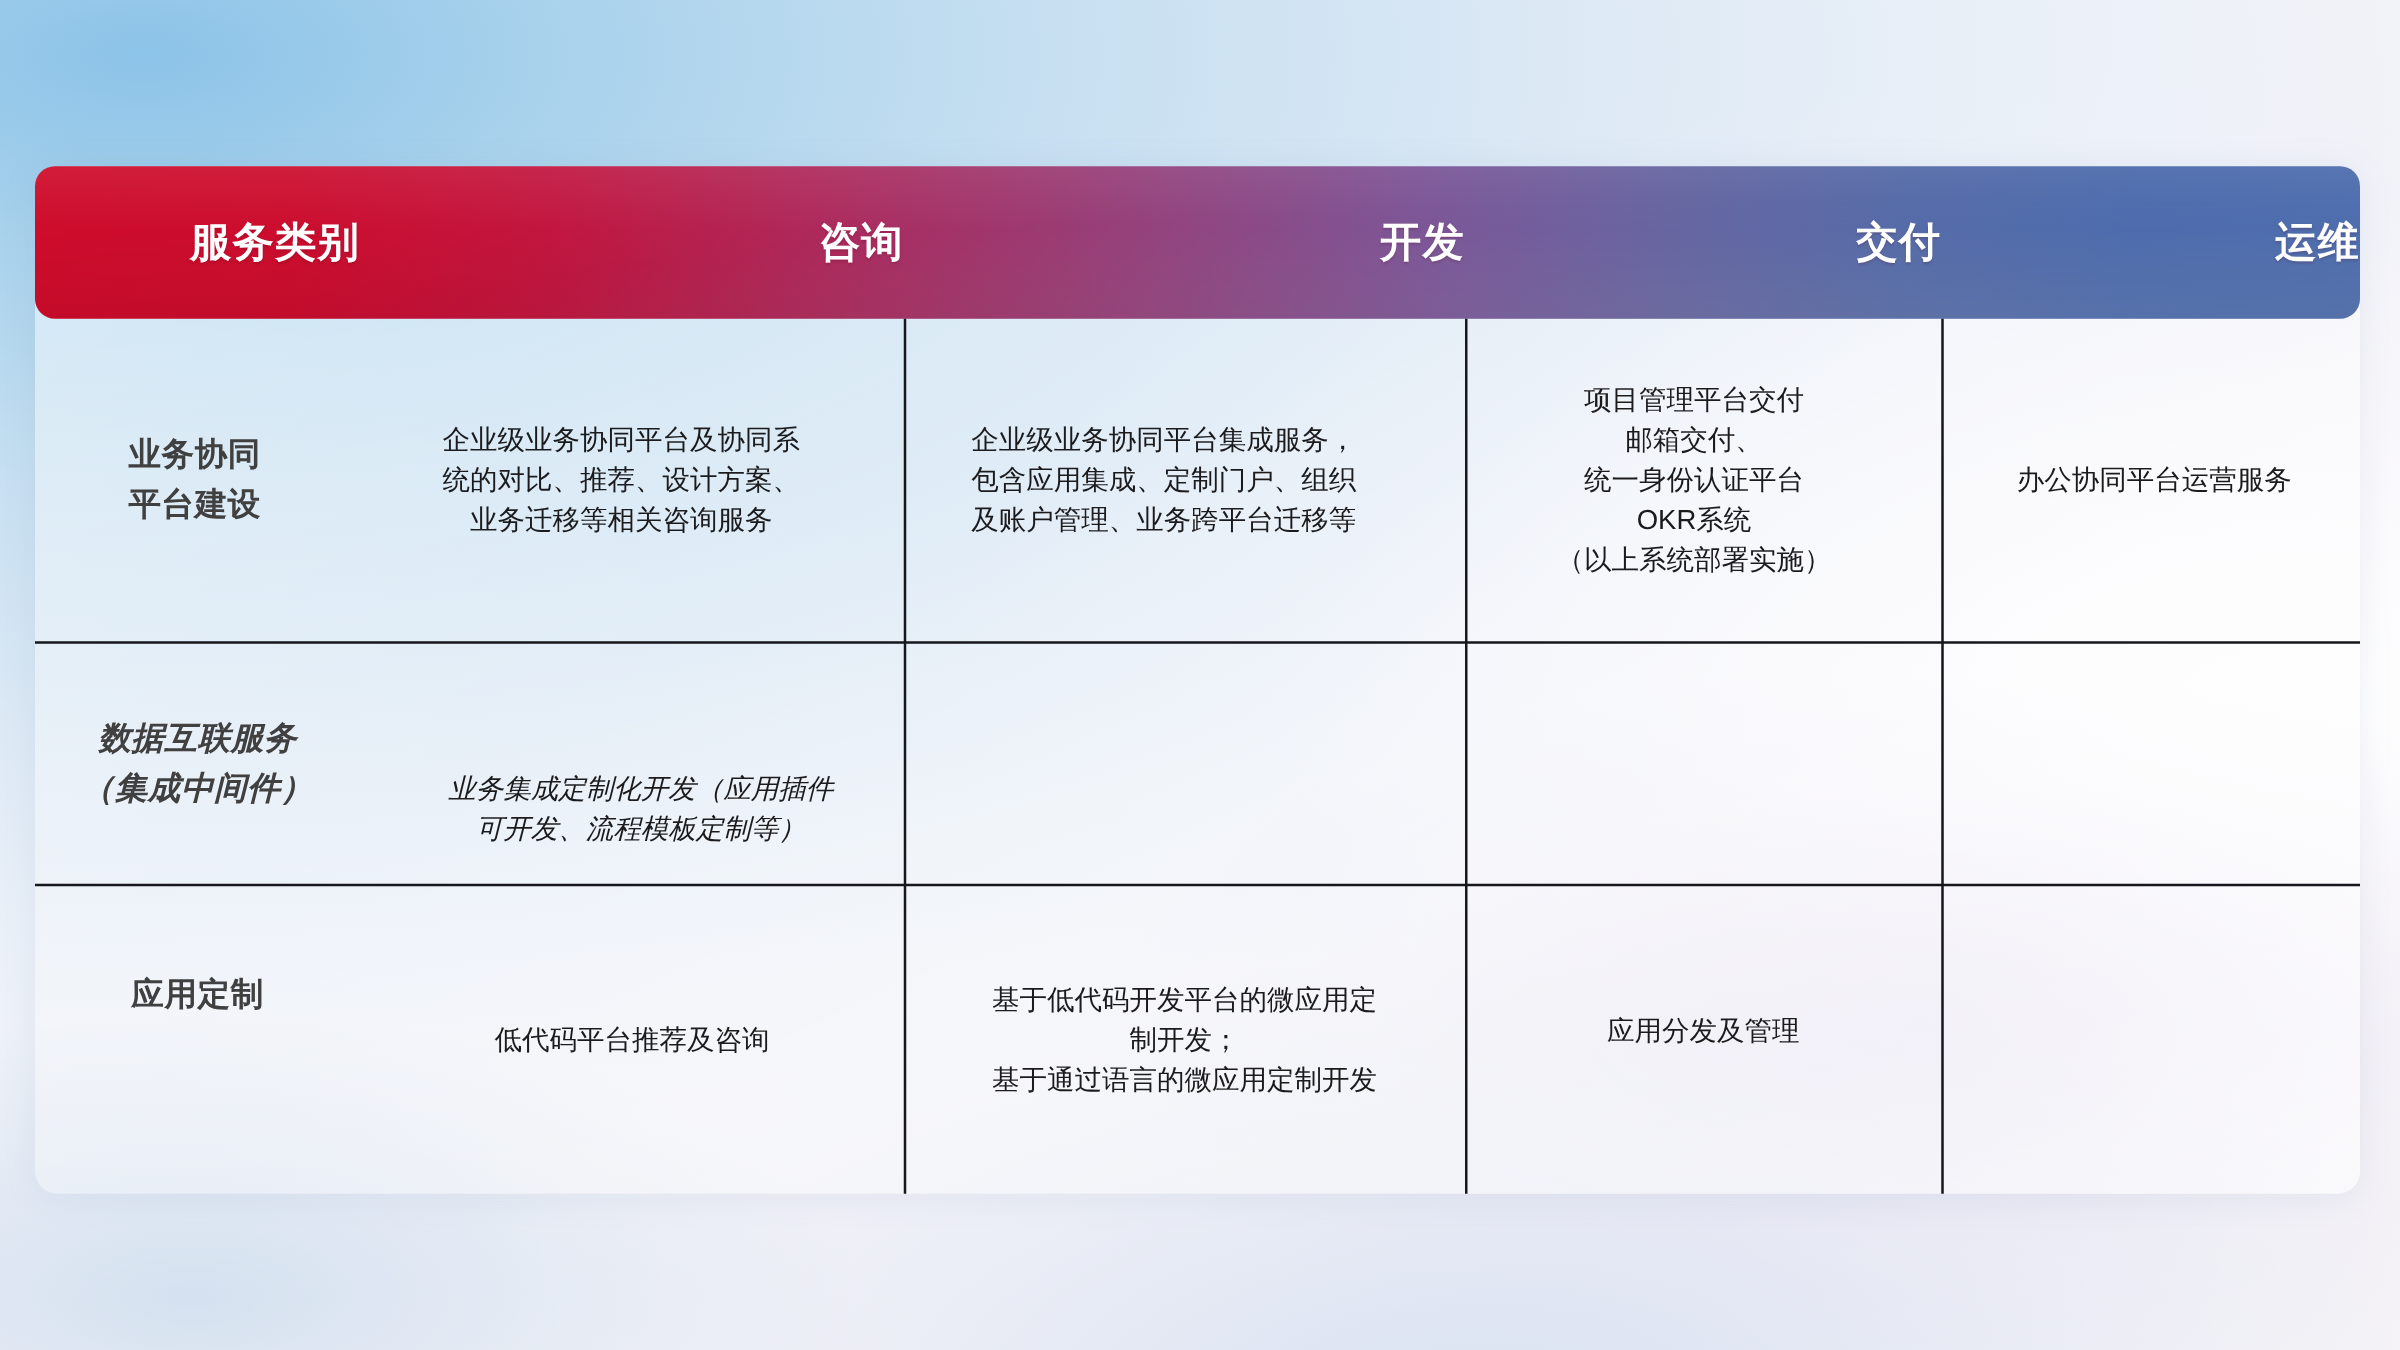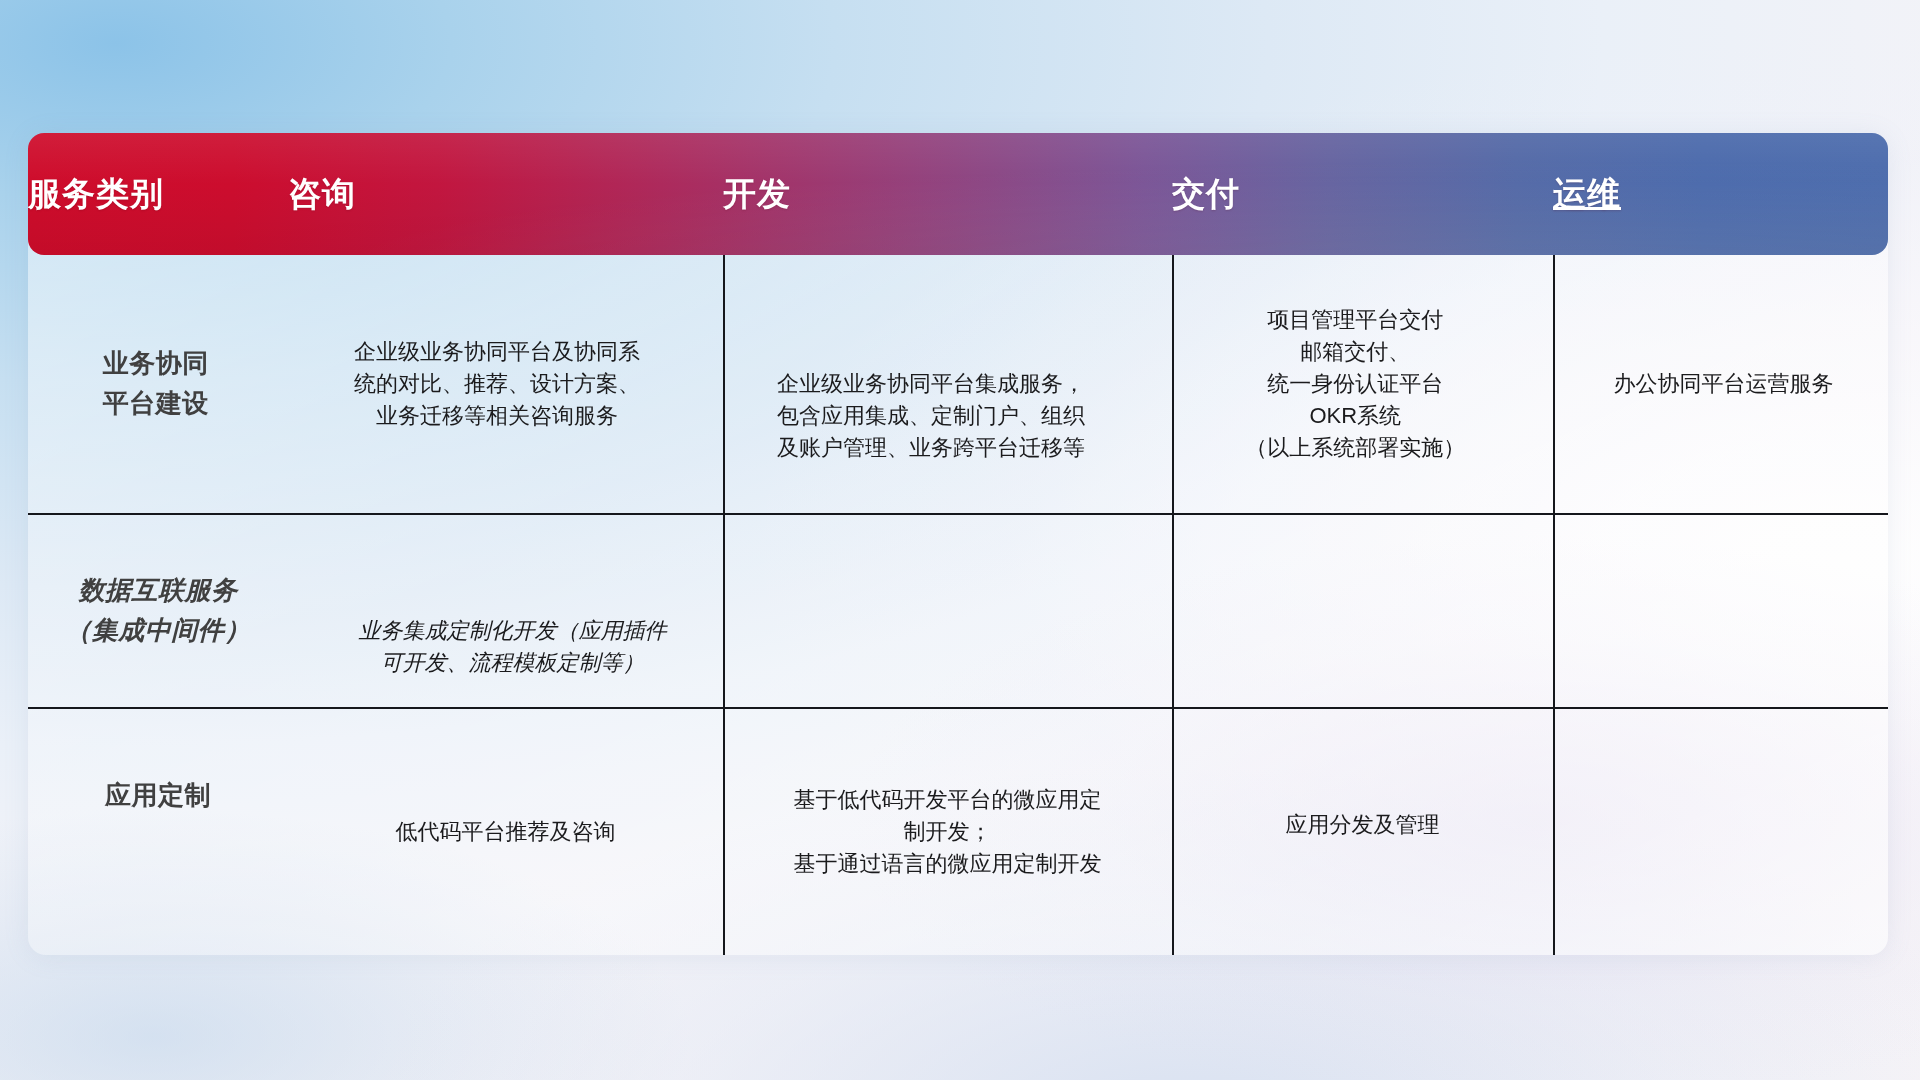--- a/index.html
+++ b/index.html
@@ -88,21 +88,21 @@
   .header-cells {
     position: absolute;
     inset: 0;
     display: flex;
     align-items: center;
   }
   .hcell {
     color: #ffffff;
     font-size: 33px;
     font-weight: 700;
-    text-align: left;
+    text-align: right;
     letter-spacing: 1px;
     white-space: nowrap;
     position: relative;
     z-index: 2;
     text-shadow: 0 1px 2px rgba(80,0,20,0.18);
   }
 
   
   #grid-body {
     position: absolute;
@@ -162,33 +162,33 @@
 <div id="bg-tint-violet"></div>
 
 <div id="table-card"></div>
 
 <div id="header-row">
   <div class="header-cells">
     <div class="hcell" style="width:260px;">服务类别</div>
     <div class="hcell" style="width:435px;">咨询</div>
     <div class="hcell" style="width:449px;">开发</div>
     <div class="hcell" style="width:381px;">交付</div>
-    <div class="hcell" style="width:335px;text-decoration:underline;">运维</div>
+    <div class="hcell" style="width:335px;">运维</div>
   </div>
 </div>
 
 <div id="grid-body">
 
   <div class="grid-row" style="top:0px;height:258px;">
     <div class="cell label" style="width:260px;height:258px;">业务协同
 平台建设</div>
     <div class="cell" style="width:435px;height:258px;">企业级业务协同平台及协同系
 统的对比、推荐、设计方案、
 业务迁移等相关咨询服务</div>
-    <div class="cell" style="width:449px;height:258px;margin-top:32px;">企业级业务协同平台集成服务，
+    <div class="cell" style="width:449px;height:258px;">企业级业务协同平台集成服务，
 包含应用集成、定制门户、组织
 及账户管理、业务跨平台迁移等</div>
     <div class="cell" style="width:415px;height:258px;">项目管理平台交付
 邮箱交付、
 统一身份认证平台
 OKR系统
 （以上系统部署实施）</div>
     <div class="cell" style="width:335px;height:258px;">办公协同平台运营服务</div>
   </div>
 

